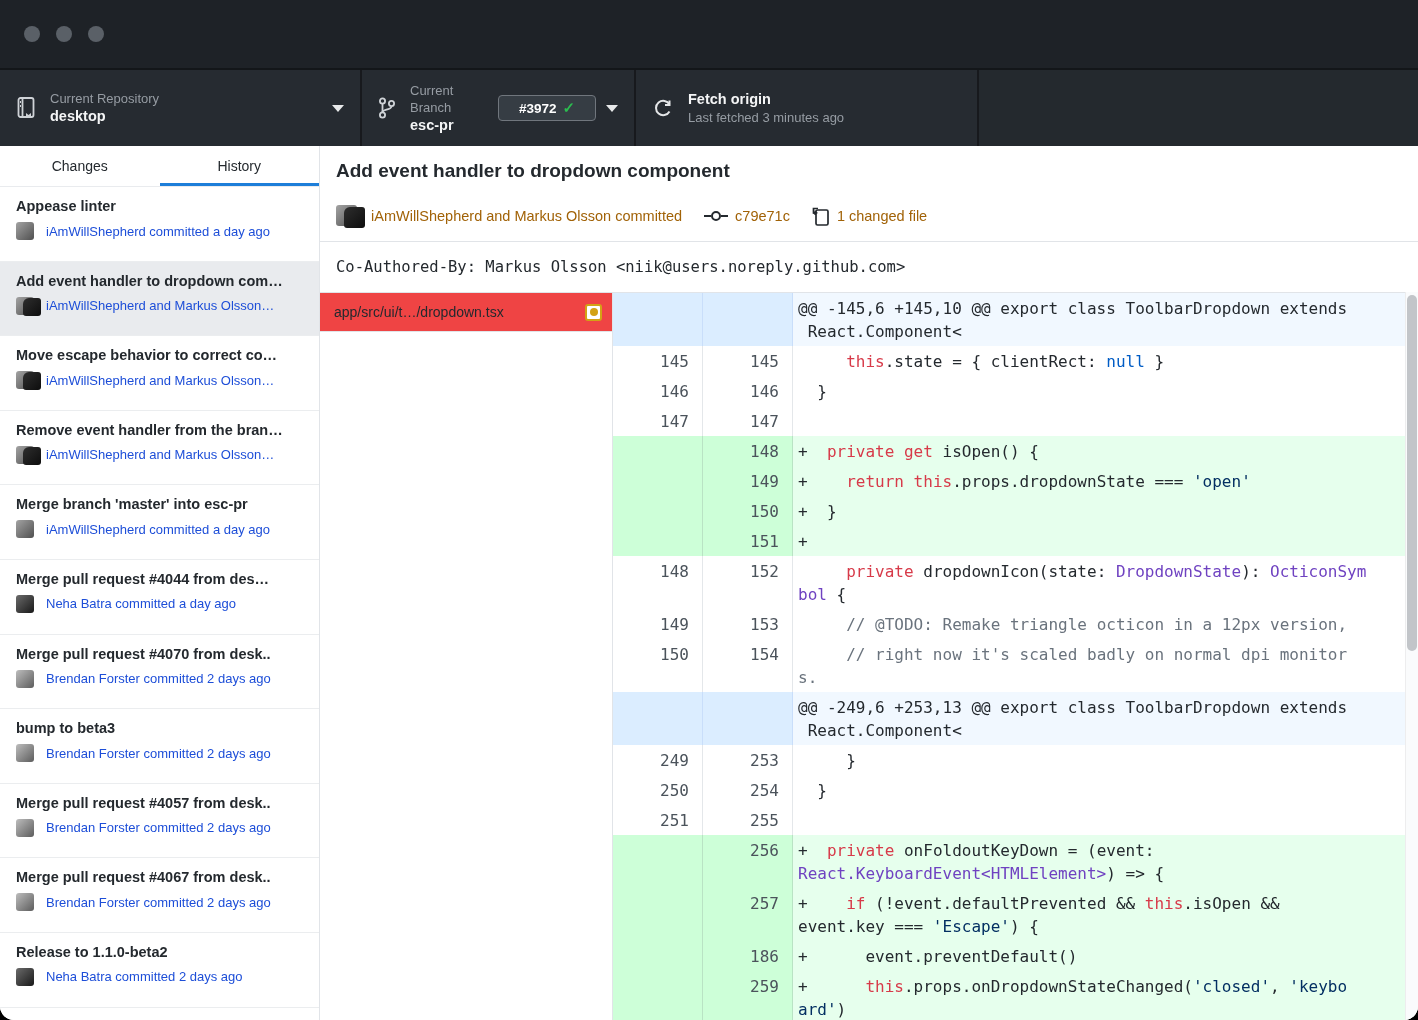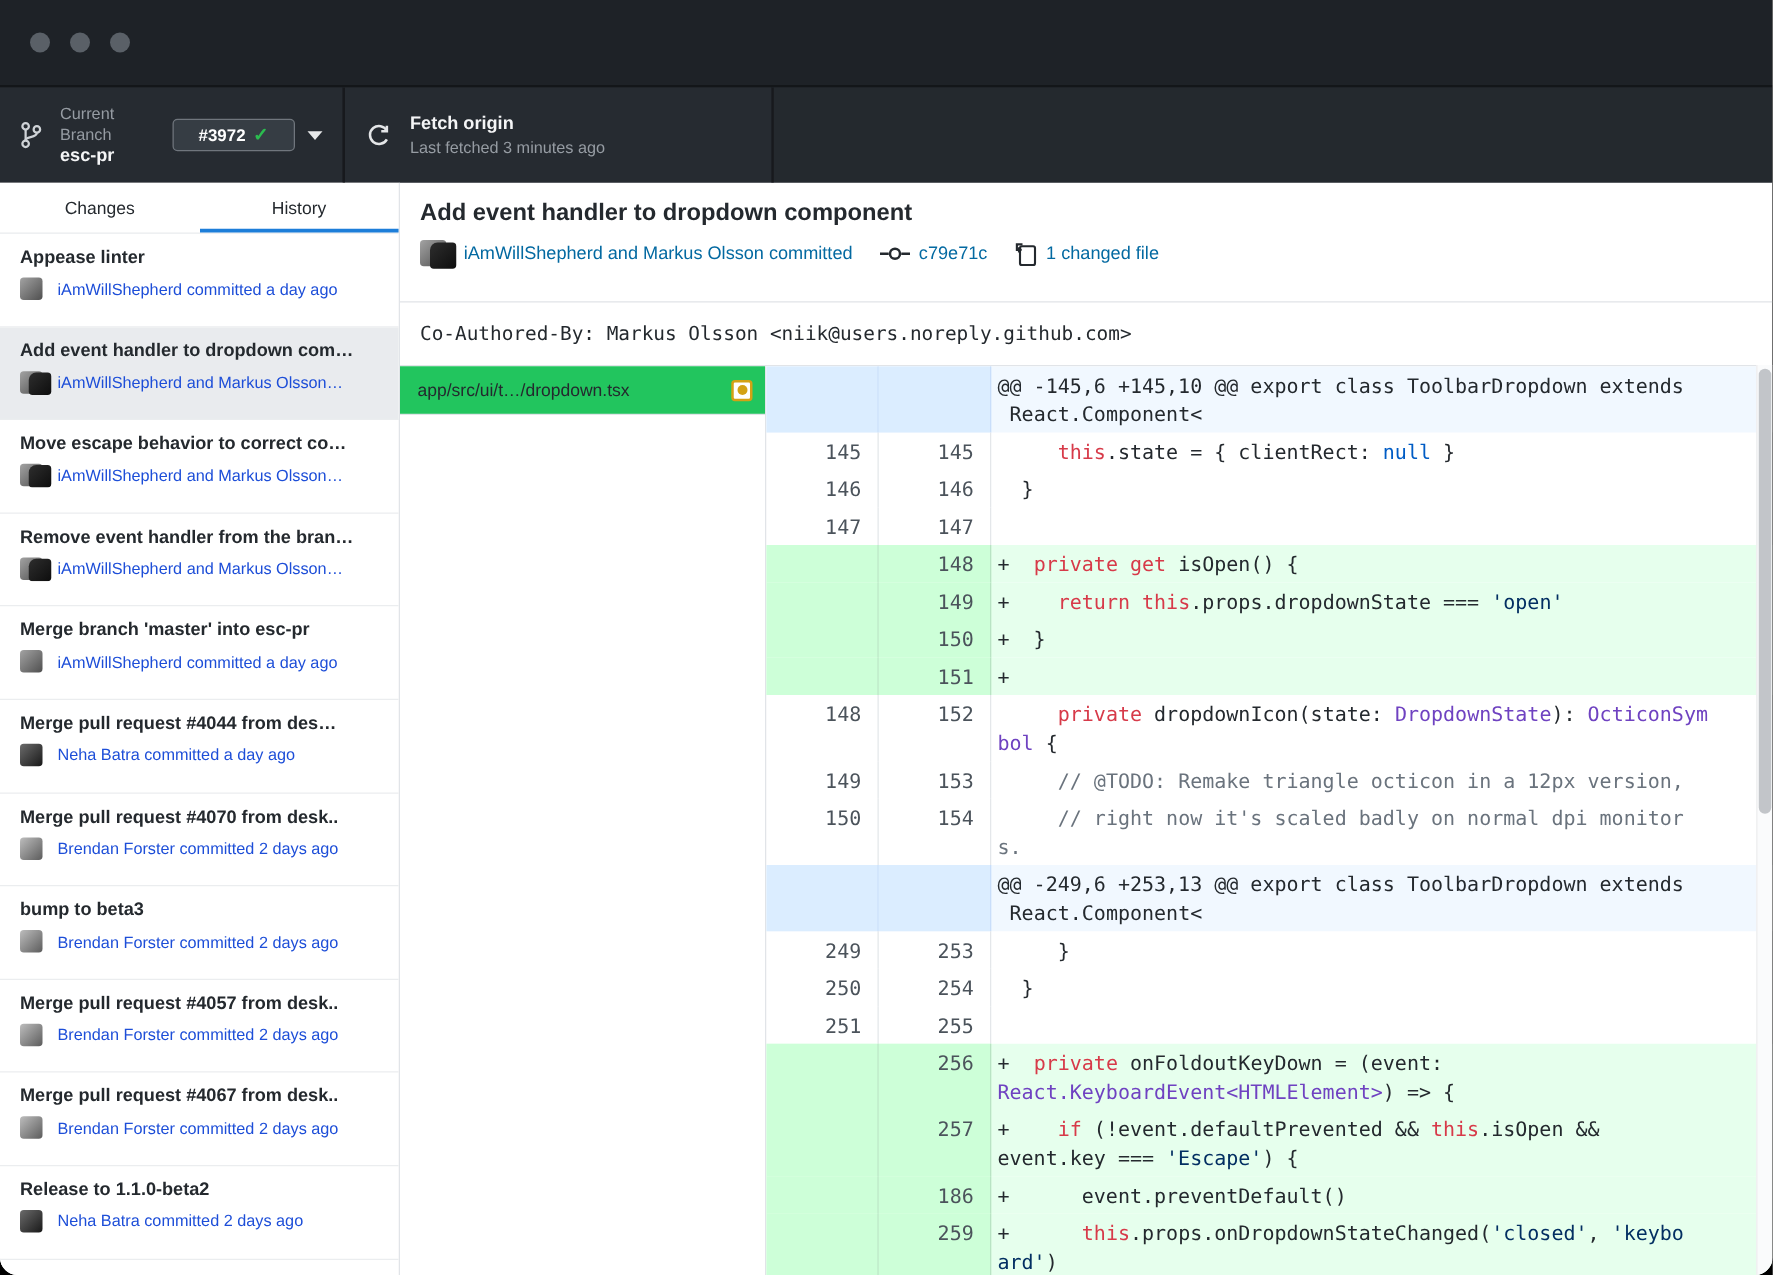--- a/index.html
+++ b/index.html
@@ -53,32 +53,32 @@
   .avatar i{ position:absolute; width:18px; height:18px; border-radius:3px; display:block; }
   .avatar .a1{ left:0; top:1px; background:linear-gradient(135deg,#a3a3a3,#4f4f4f); }
   .avatar .a2{ display:none; left:7px; top:2px; background:linear-gradient(135deg,#2e2e2e,#0d0d0d); border-radius:6px 3px 3px 3px; }
   .avatar.will-markus .a2{ display:block; }
   .avatar.neha .a1{ background:linear-gradient(135deg,#6b6b6b,#181818); }
   .avatar.brendan .a1{ background:linear-gradient(135deg,#bdbdbd,#5c5c5c); }
 
   
   .c-header{ height:96px; border-bottom:1px solid #e1e4e8; padding:14px 0 0 16px; }
   .c-title{ font-size:19px; font-weight:bold; color:#24292e; }
-  .c-meta{ margin-top:9px; display:flex; align-items:center; font-size:14.5px; color:#0369a1; }
+  .c-meta{ margin-top:22px; display:flex; align-items:center; font-size:14.5px; color:#a16207; }
   .c-meta .avatar{ margin-right:9px; width:26px; height:24px; }
   .c-meta .avatar i{ width:21px; height:21px; }
   .c-meta .avatar .a2{ left:8px; top:3px; }
   .meta-ico{ display:flex; align-items:center; margin:0 7px 0 22px; }
   .c-desc{ height:51px; border-bottom:1px solid #e1e4e8; display:flex; align-items:center;
            padding-left:16px; font-family:"DejaVu Sans Mono", monospace; font-size:15.5px; color:#24292e; }
 
   
   .diff-body{ flex:1; display:flex; min-height:0; }
   .file-col{ width:293px; flex:none; border-right:1px solid #e1e4e8; background:#fff; }
-  .file-row{ height:39px; background:#22c55e; border-bottom:1px solid #e1e4e8;
+  .file-row{ height:39px; background:#ef4444; border-bottom:1px solid #e1e4e8;
              display:flex; align-items:center; padding:0 10px 0 14px; cursor:pointer; }
   .file-path{ flex:1; font-size:14px; color:#24292e; white-space:nowrap; overflow:hidden; }
   .mod-icon{ width:17px; height:17px; border:2px solid var(--modified-yellow); border-radius:3px;
              background:#fff; position:relative; flex:none; margin-left:8px; }
   .mod-icon::after{ content:""; position:absolute; left:2.5px; top:2.5px; width:8px; height:8px;
              border-radius:50%; background:var(--modified-yellow); }
 
   .diff-col{ flex:1; min-width:0; overflow:hidden; font-family:"DejaVu Sans Mono", monospace;
              font-size:16px; line-height:23px; }
   .drow{ display:flex; }
@@ -108,20 +108,36 @@
 
   <div class="titlebar">
     <div class="dots">
       <span class="dot"></span>
       <span class="dot"></span>
       <span class="dot"></span>
     </div>
   </div>
 
   <div class="toolbar">
+    <div class="tb-sec tb-repo">
+      <span class="tb-icon">
+        <svg width="20" height="24" viewBox="0 0 20 24" fill="none" stroke="#cfd3d7" stroke-width="1.8">
+          <rect x="2.5" y="2" width="15" height="19" rx="2"></rect>
+          <line x1="6.5" y1="2" x2="6.5" y2="21"></line>
+          <line x1="4" y1="6" x2="5" y2="6"></line>
+            <line x1="4" y1="10" x2="5" y2="10"></line>
+          <path d="M10 21 v-4 l2.5 2 2.5 -2 v4" fill="#cfd3d7" stroke="none"></path>
+        </svg>
+      </span>
+      <span class="tb-text">
+        <div class="tb-label">Current Repository</div>
+        <div class="tb-value">desktop</div>
+      </span>
+      <span class="chev"></span>
+    </div>
 
     <div class="tb-sec tb-branch">
       <span class="tb-icon">
         <svg width="18" height="24" viewBox="0 0 18 24" fill="none" stroke="#cfd3d7" stroke-width="1.8">
           <circle cx="4.5" cy="5" r="2.6"></circle>
           <circle cx="4.5" cy="19" r="2.6"></circle>
           <circle cx="13.5" cy="7.5" r="2.6"></circle>
           <path d="M4.5 7.8 v8.6"></path>
           <path d="M13.5 10.2 c0 4 -9 3 -9 6"></path>
         </svg>

